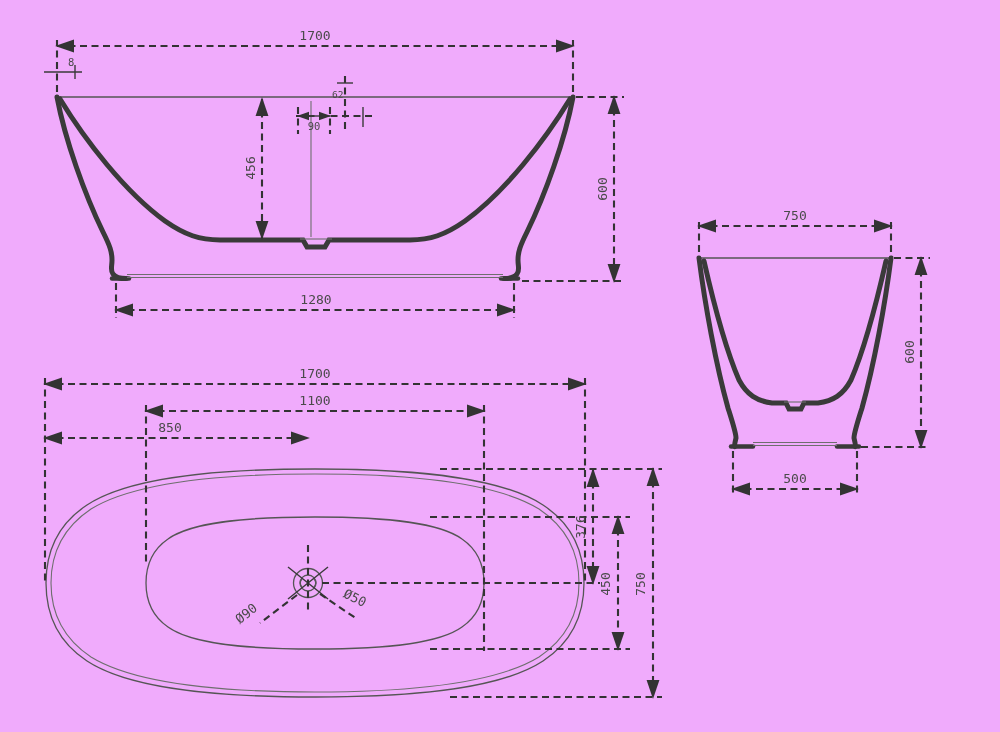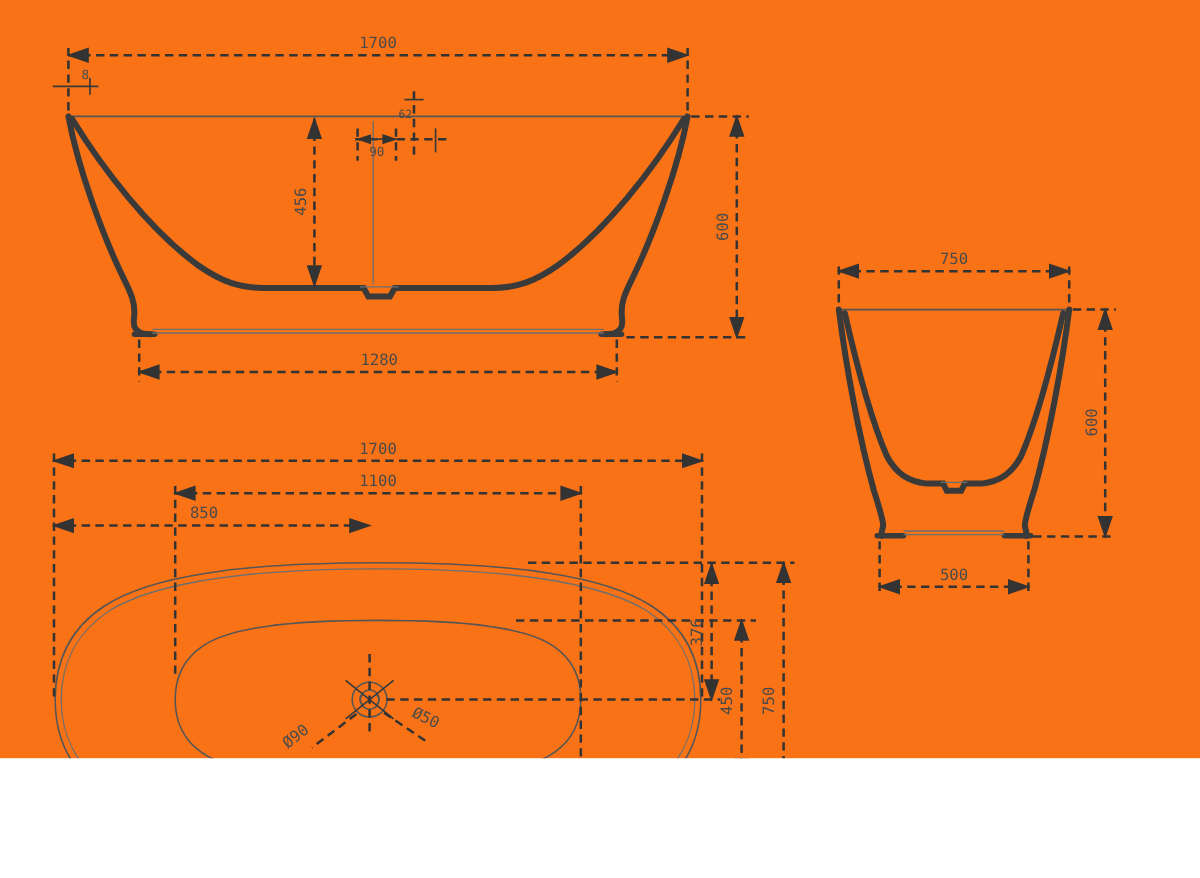--- a/index.html
+++ b/index.html
@@ -1,16 +1,16 @@
 <!DOCTYPE html>
 <html><head>
 <meta charset="utf-8">
 <style>
   html,body{margin:0;padding:0;background:#ffffff;}
-  #canvas{position:relative;width:1000px;height:632px;background:#f97316;overflow:hidden;}
+  #canvas{position:relative;width:1000px;height:732px;background:#f0abfc;overflow:hidden;}
   svg{position:absolute;top:0;left:0;}
   .wall{stroke:#3a3a3a;stroke-width:5;fill:none;stroke-linecap:round;}
   .pad{stroke:#3a3a3a;stroke-width:4.5;fill:none;stroke-linecap:round;}
   .thin{stroke:#6e6e6e;stroke-width:1.1;fill:none;}
   .thin2{stroke:#555555;stroke-width:1.3;fill:none;}
   .dim{stroke:#333333;stroke-width:2.1;fill:none;stroke-dasharray:7 4.5;}
   .ext{stroke:#333333;stroke-width:2.1;fill:none;stroke-dasharray:7 4.5;}
   .soliddim{stroke:#3a3a3a;stroke-width:1.4;fill:none;}
   text{font-family:"DejaVu Sans Mono","Liberation Mono",monospace;font-size:13px;fill:#4a4a4a;}
   text.sm{font-size:10.5px;}

